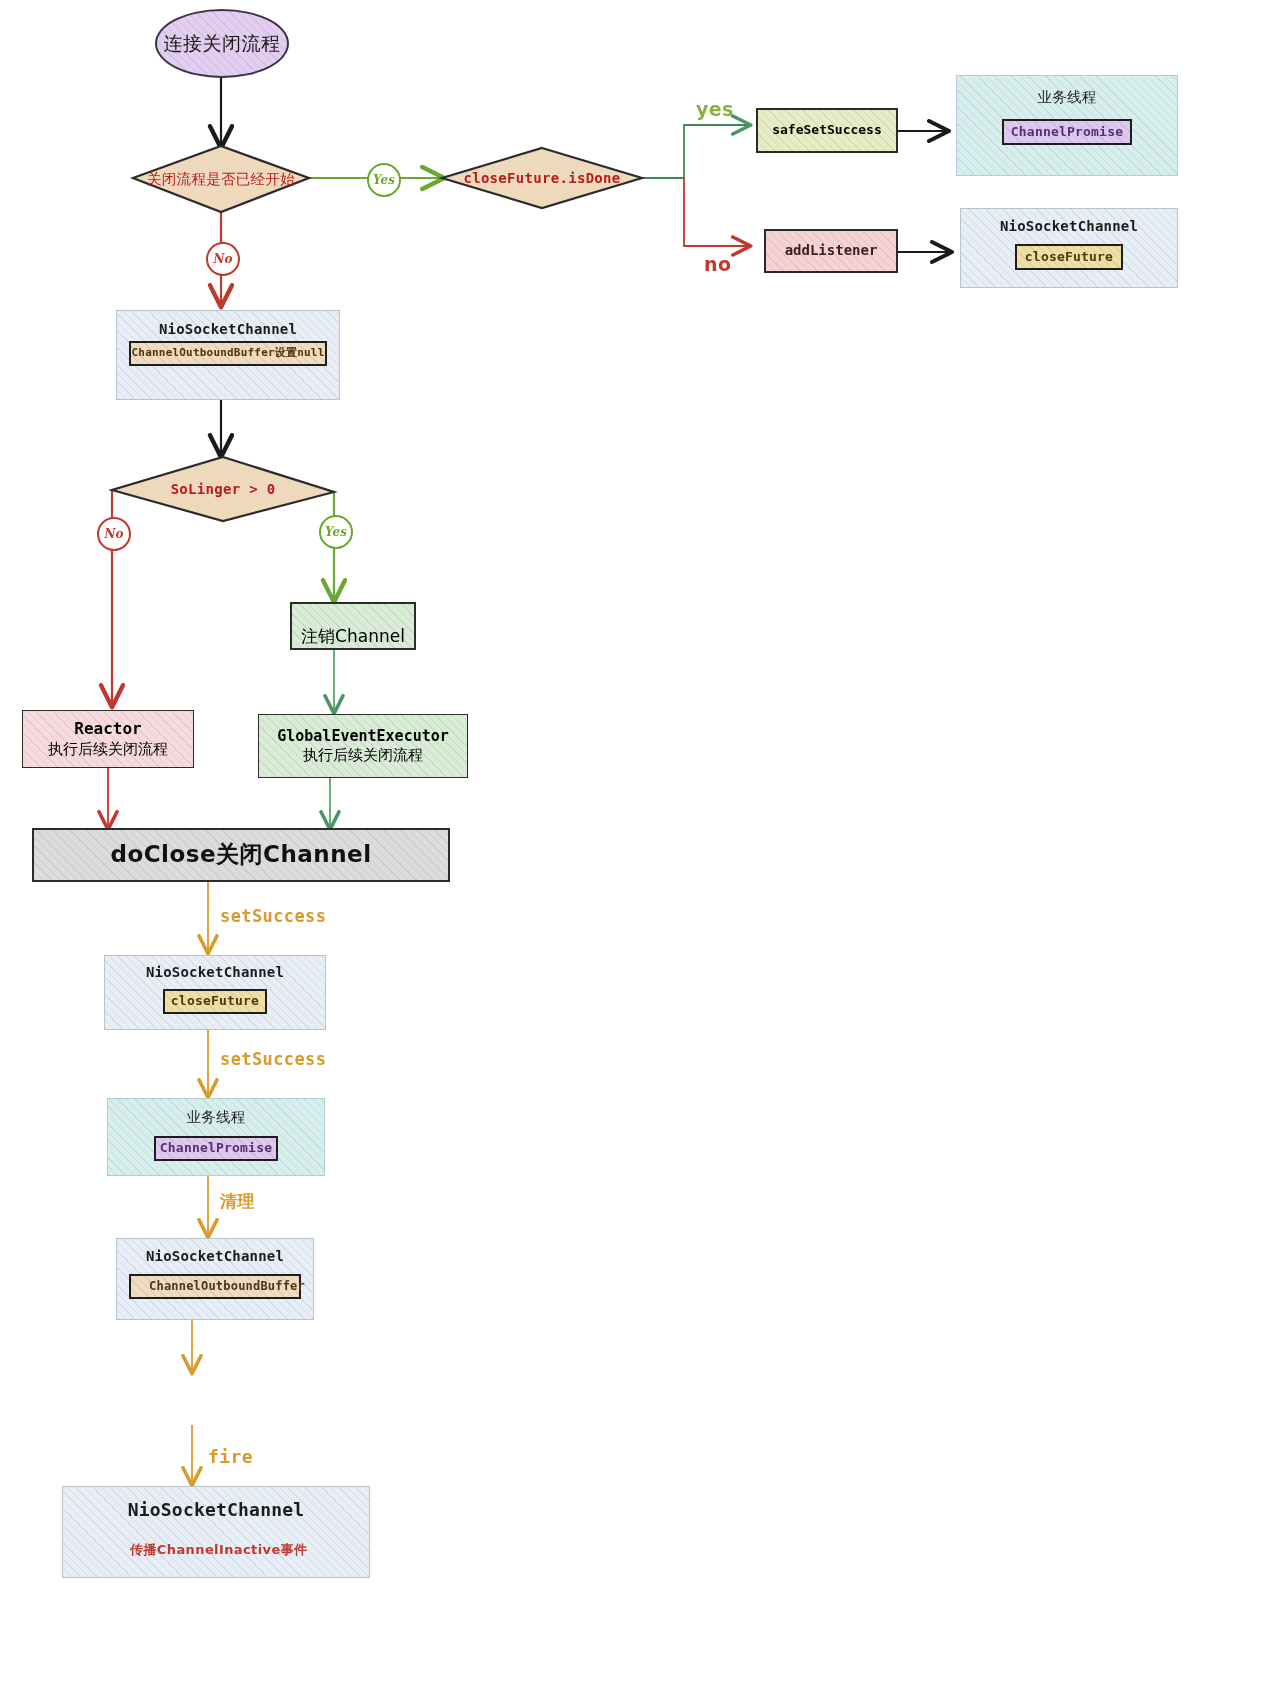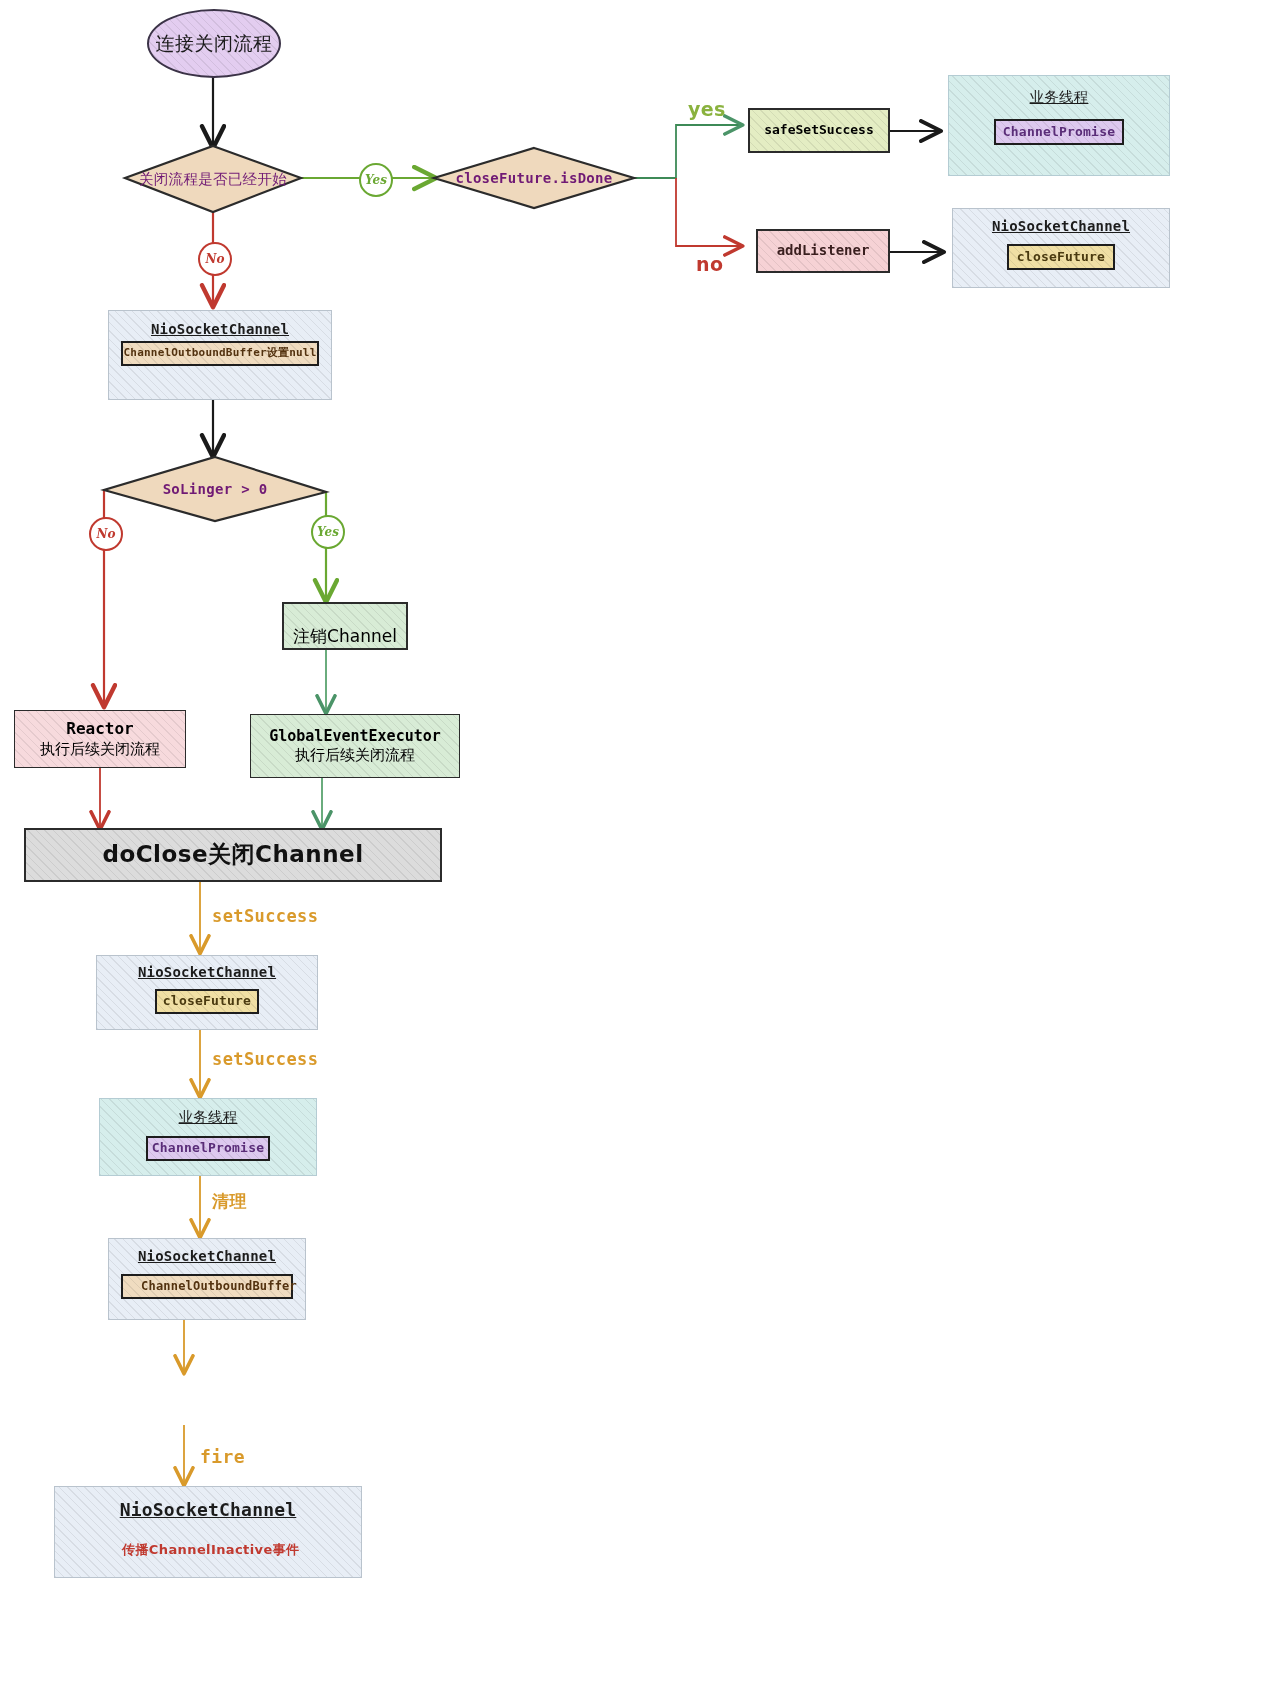--- a/index.html
+++ b/index.html
@@ -1,21 +1,21 @@
 <!DOCTYPE html>
 <html><head>
 <meta charset="utf-8">
 <title>连接关闭流程</title>
 <style>
   html,body{margin:0;padding:0;background:#ffffff;}
   body{
     font-family:"DejaVu Sans Mono","Liberation Mono",monospace;
     width:1280px;height:1705px;position:relative;overflow:hidden;
   }
-  #canvas{position:absolute;left:4px;top:0;width:1020px;height:1705px;}
+  #canvas{position:absolute;left:12px;top:0;width:1020px;height:1705px;}
   svg.wires{position:absolute;left:0;top:0;width:1280px;height:1705px;pointer-events:none;}
 
   
   .node{position:absolute;box-sizing:border-box;display:flex;
         flex-direction:column;align-items:center;justify-content:center;
         text-align:center;}
   .node .t{line-height:1.28;white-space:pre-line;}
 
   
   .hatch{background-image:repeating-linear-gradient(45deg,
@@ -24,32 +24,32 @@
   
   .ellipse{border:2.5px solid #3b3347;border-radius:50%;
            background-color:#e3cdf0;}
   .ellipse .t{font-family:"DejaVu Sans","Liberation Sans",sans-serif;
               font-size:19px;color:#1a1a1a;font-weight:500;letter-spacing:.5px;}
 
   
   .diamond{background:transparent;}
   .diamond .dlabel{position:relative;z-index:3;
         font-family:"DejaVu Sans Mono","Liberation Mono",monospace;
-        font-size:14px;color:#701a75;font-weight:600;letter-spacing:.3px;}
+        font-size:14px;color:#b91c1c;font-weight:600;letter-spacing:.3px;}
   .diamond .dlabel.cjk{font-family:"DejaVu Sans","Liberation Sans",sans-serif;
         font-size:14.5px;font-weight:500;}
 
   
   .rect{border:2px solid #2b2b2b;}
   .rect.thin{border-width:1.6px;}
 
   
   .group{border:1.4px solid #b9c3cd;background-color:#e8eef6;}
   .group .gtitle{font-family:"DejaVu Sans Mono","Liberation Mono",monospace;
-        font-size:14px;color:#1c1c1c;font-weight:600;letter-spacing:.2px;text-decoration:underline;}
+        font-size:14px;color:#1c1c1c;font-weight:600;letter-spacing:.2px;}
   .group .gtitle.cjk{font-family:"DejaVu Sans","Liberation Sans",sans-serif;
         font-size:14.5px;font-weight:500;}
 
   
   .chip{border:2px solid #1d1d1d;box-sizing:border-box;
         display:flex;align-items:center;justify-content:center;}
   .chip .t{font-family:"DejaVu Sans Mono","Liberation Mono",monospace;
         font-size:13px;letter-spacing:.2px;font-weight:600;}
 
   

